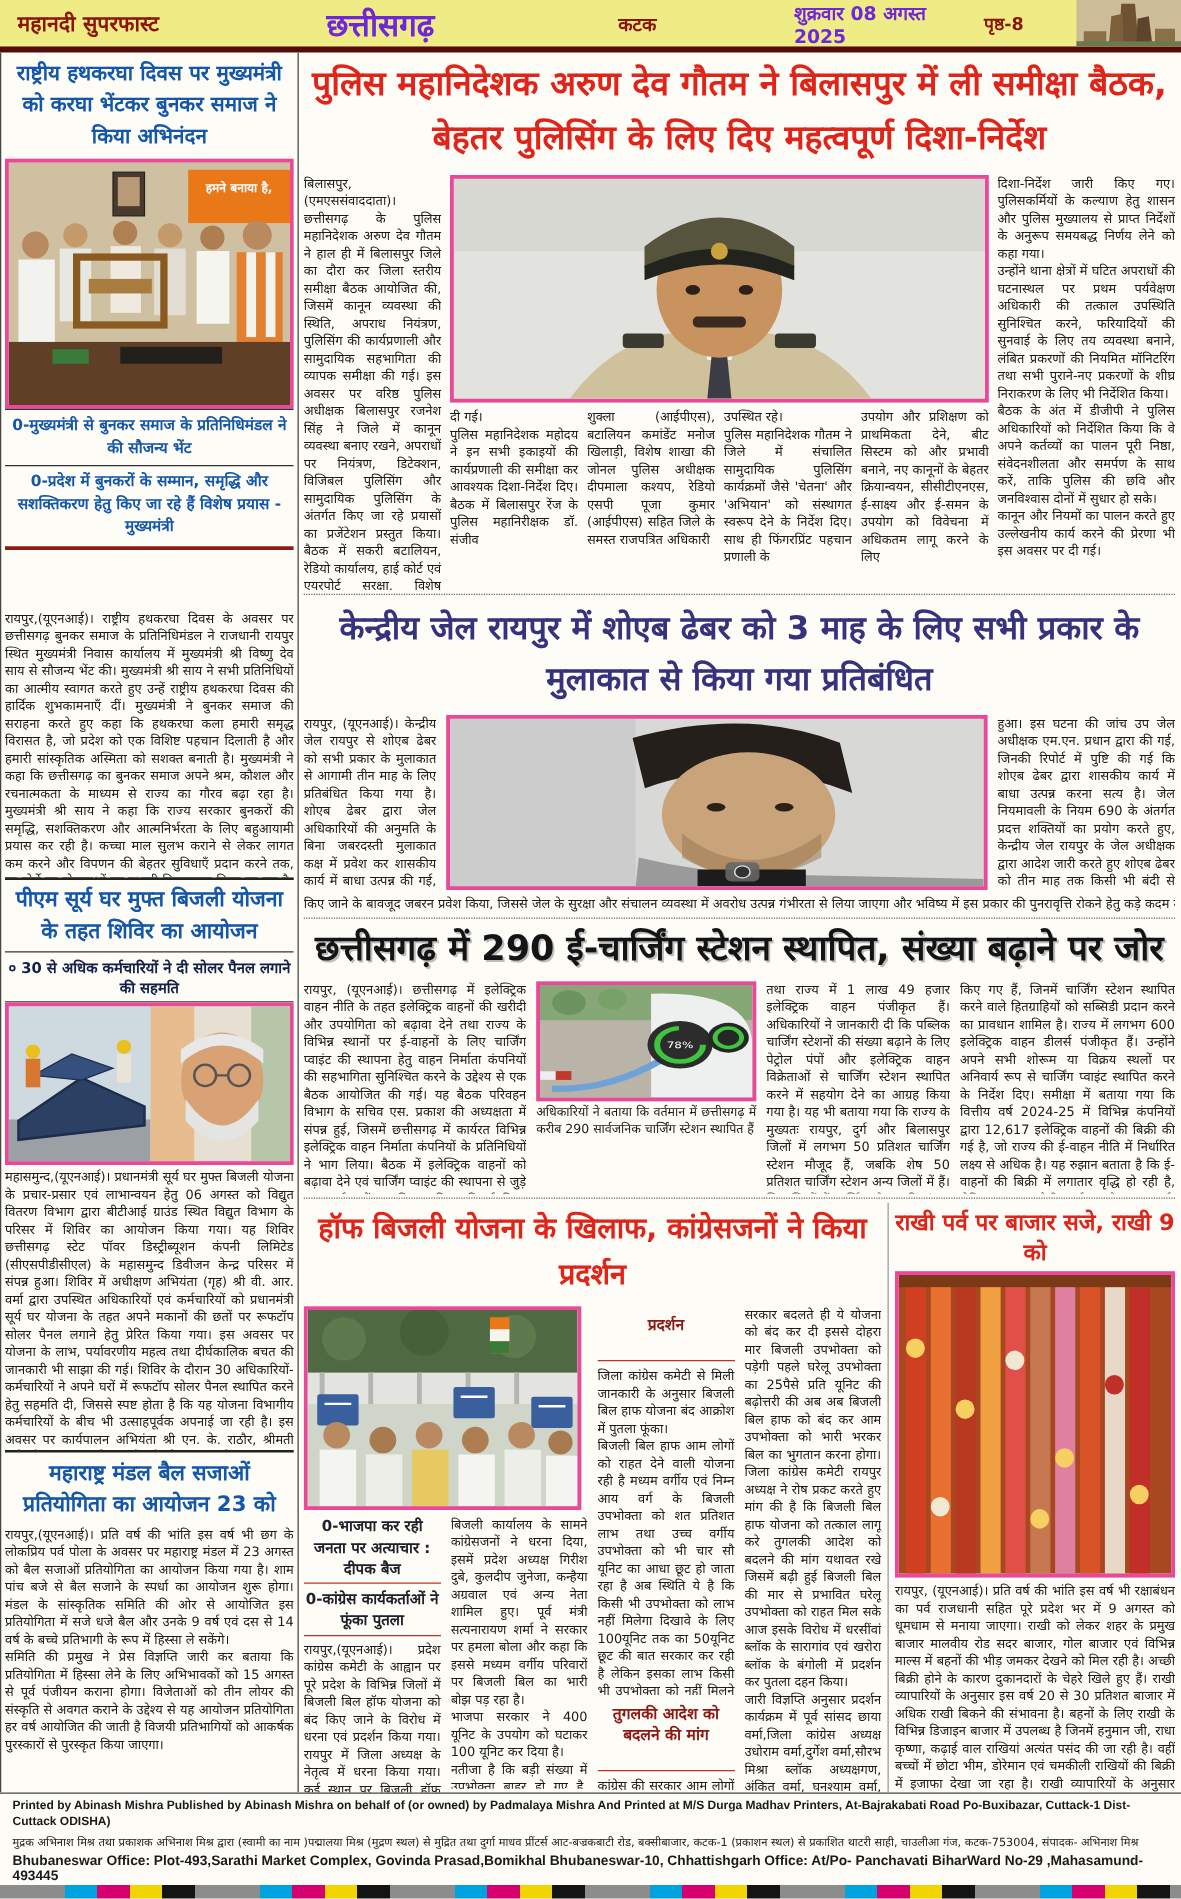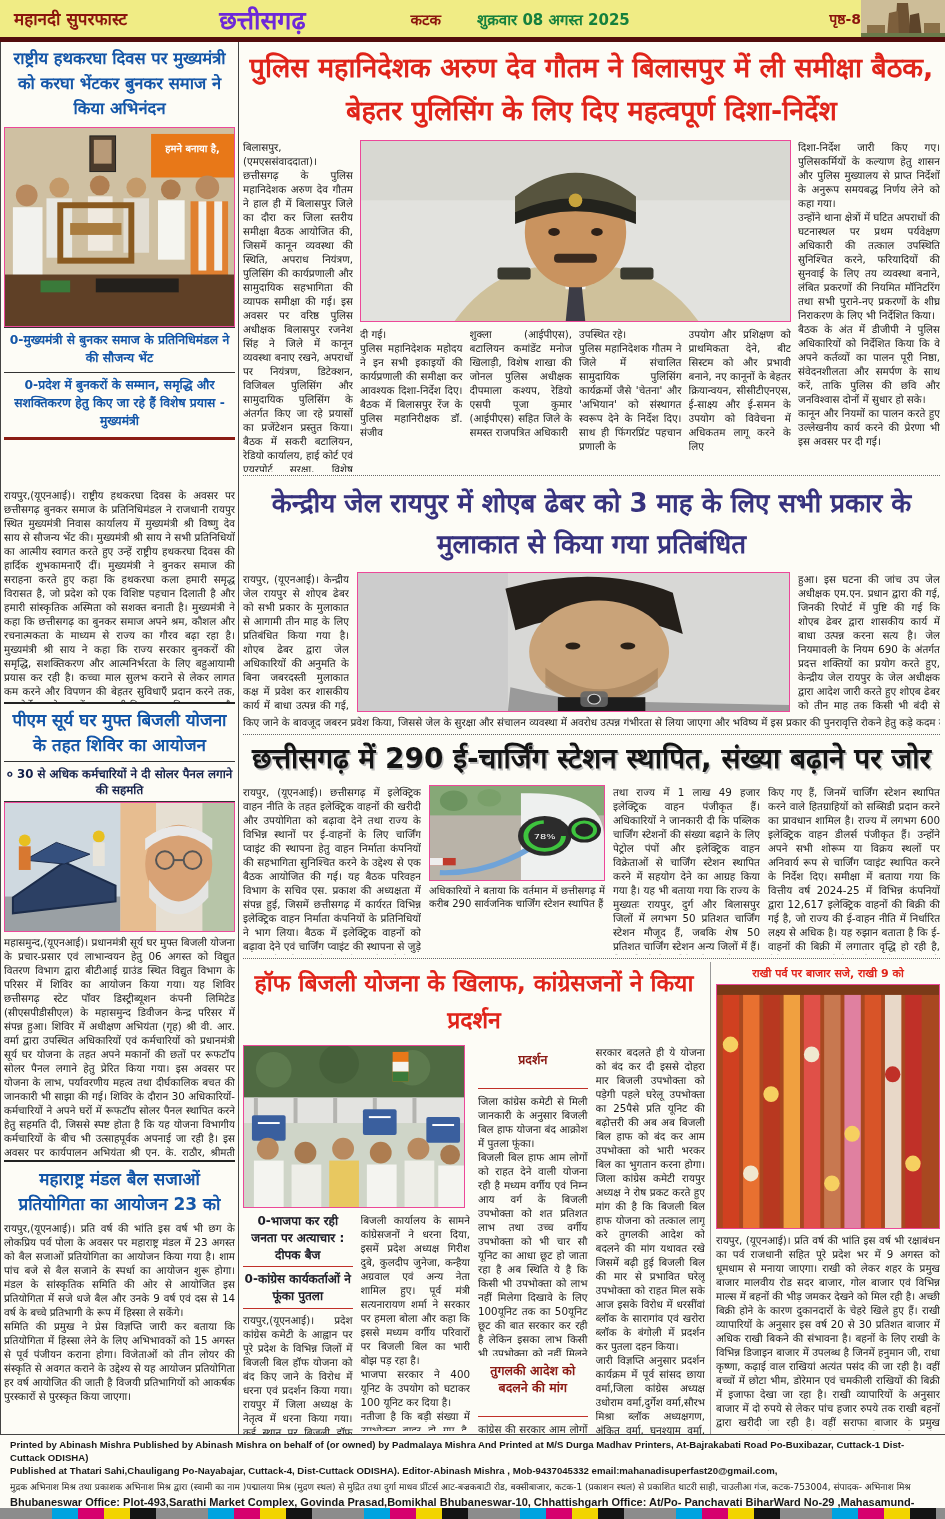--- a/index.html
+++ b/index.html
@@ -3,38 +3,38 @@
 <meta charset="utf-8">
 <style>
   * { margin:0; padding:0; box-sizing:border-box; }
   html,body { background:#d8d8d8; }
   .page {
     position:relative; width:945px; height:1519px; margin:0 auto;
     background:#fdfcf6; overflow:hidden;
     font-family:"DejaVu Sans", sans-serif; color:#1a1a1a;
   }
   
-  .masthead { height:37px; background:#f0ec85; display:flex; align-items:center; position:relative; }
+  .masthead { height:37px; background:#f0ec85; display:flex; align-items:center; position:relative;gap:42px; }
   .mh-brand { color:#8b150d; font-weight:bold; font-size:17px; margin-left:14px; white-space:nowrap; }
   .mh-edition { color:#6d28d9; font-weight:bold; font-size:25px; margin-left:92px; white-space:nowrap; }
   .mh-city { color:#8b150d; font-weight:bold; font-size:15px; margin-left:105px; }
-  .mh-date { color:#15803d; font-weight:bold; font-size:15px; margin-left:36px; }
+  .mh-date { color:#6d28d9; font-weight:bold; font-size:15px; margin-left:68px; }
   .mh-page { color:#8b150d; font-weight:bold; font-size:14px; margin-left:auto; }
   .mh-temple { width:84px; height:37px; flex:0 0 auto; }
   .mh-rule { height:5px; background:#520c0c; }
 
   
   .content { display:flex; height:1392px; overflow:hidden; }
   .left-col { width:239px; flex:0 0 auto; border-left:1px solid #444; border-right:1px solid #444; padding:0 3px; overflow:hidden; }
   .main-col { width:705px; flex:0 0 auto; padding:0 4px; overflow:hidden; }
 
   
   .bodytext { font-size:10.3px; line-height:1.36; text-align:justify; white-space:pre-line; overflow:hidden; }
   .dotline { border-top:1px dotted #666; margin:3px 0; }
-  .photo { border:1px solid #ec4899; display:block; width:100%; background:#ccc; overflow:hidden; }
+  .photo { border:3px solid #ec4899; display:block; width:100%; background:#ccc; overflow:hidden; }
   .photo svg { display:block; width:100%; height:100%; }
 
   
   .l-art { overflow:hidden; }
   .h-blue { color:#1456a8; font-weight:bold; text-align:center; }
   .l-art-a { height:660px; }
   .l-art-a .h-blue { font-size:16.5px; line-height:1.5; padding:5px 1px 6px; }
   .pointrow { color:#1456a8; font-weight:bold; font-size:12.3px; text-align:center; line-height:1.45; padding:4px 2px; border-top:1.5px solid #333; }
   .maroon-rule { height:3px; background:#8b1d14; margin:3px 0 4px; }
   .l-art-a .bodytext { height:300px;margin-top:48px; }
@@ -79,21 +79,21 @@
   .congress { width:468px; flex:0 0 auto; padding-right:5px; border-right:1px solid #999; overflow:hidden; }
   .h-red2 { color:#e0241a; font-weight:bold; font-size:23px; line-height:1.6; text-align:center; padding:3px 0 6px; }
   .cong-body { position:relative; display:flex; gap:8px; height:418px; overflow:hidden; }
   .cong-col { flex:1 1 0; overflow:hidden; }
   .cong-photo { position:absolute; top:0; left:0; width:222px; height:163px; }
   .pad-photo { padding-top:168px; }
   .redcap { font-weight:bold; font-size:12px; line-height:1.4; text-align:center; color:#20202a; border-bottom:1.5px solid #c03028; padding-bottom:3px; margin-bottom:4px; }
   .redsub { font-weight:bold; font-size:12.5px; color:#8b1a14; text-align:center; border-bottom:1.5px solid #c03028; padding:2px 0 20px; margin:4px 0 5px; }
   .boldsub { font-weight:bold; font-size:13px; color:#111; padding-top:4px; }
   .rakhi { flex:1 1 auto; padding-left:5px; overflow:hidden; }
-  .h-red3 { color:#e0241a; font-weight:bold; font-size:11px; text-align:center; padding:3px 0 4px; }
+  .h-red3 { color:#e0241a; font-weight:bold; font-size:18px; text-align:center; padding:3px 0 4px; }
   .rakhi-photo { height:245px; }
   .rakhi-body { height:198px; margin-top:4px; }
 
   
   .footer { border-top:1.5px solid #444; padding:4px 10px 0; position:relative; }
   .f-en { font-family:"Liberation Sans", sans-serif; font-weight:bold; font-size:9.6px; line-height:1.35; }
   .f-hi { font-size:9px; color:#222; padding:2px 0; }
   .f-bold { font-family:"Liberation Sans", sans-serif; font-weight:bold; font-size:11px; padding-top:1px; }
   .bottom-strip { position:absolute; left:0; right:0; bottom:0; height:11px;
     background:repeating-linear-gradient(90deg,#8c8c8c 0 52px,#00a3e0 52px 78px,#d6006e 78px 104px,#f2d400 104px 130px,#141414 130px 156px); }
@@ -392,20 +392,19 @@
           </span>
           <div class="bodytext rakhi-body">रायपुर, (यूएनआई)। प्रति वर्ष की भांति इस वर्ष भी रक्षाबंधन का पर्व राजधानी सहित पूरे प्रदेश भर में 9 अगस्त को धूमधाम से मनाया जाएगा। राखी को लेकर शहर के प्रमुख बाजार मालवीय रोड सदर बाजार, गोल बाजार एवं विभिन्न माल्स में बहनों की भीड़ जमकर देखने को मिल रही है। अच्छी बिक्री होने के कारण दुकानदारों के चेहरे खिले हुए हैं। राखी व्यापारियों के अनुसार इस वर्ष 20 से 30 प्रतिशत बाजार में अधिक राखी बिकने की संभावना है। बहनों के लिए राखी के विभिन्न डिजाइन बाजार में उपलब्ध है जिनमें हनुमान जी, राधा कृष्णा, कढ़ाई वाल राखियां अत्यंत पसंद की जा रही है। वहीं बच्चों में छोटा भीम, डोरेमान एवं चमकीली राखियों की बिक्री में इजाफा देखा जा रहा है। राखी व्यापारियों के अनुसार बाजार में दो रुपये से लेकर पांच हजार रुपये तक राखी बहनों द्वारा खरीदी जा रही है। वहीं सराफा बाजार के प्रमुख व्यावसायी शांति लाल बड़रिया के अनुसार सिल्वर राखियां डेढ़ सौ रुपये से दो हजार रुपये तक तथा गोल्डन राखियां 550 रुपये से 3 हजार रुपये के मध्य खरीदी जा रही है। राखी के चलते शहर में शाम होते ही बहन खरीददारी के लिए निकल जाती है।</div>
         </section>
       </div>
 
     </main>
   </div>
 
   <footer class="footer">
     <div class="f-en">Printed by Abinash Mishra Published by Abinash Mishra on behalf of (or owned) by Padmalaya Mishra And Printed at M/S Durga Madhav Printers, At-Bajrakabati Road Po-Buxibazar, Cuttack-1 Dist-Cuttack ODISHA)</div>
-    <div class="f-en">Published at Thatari Sahi,Chauligang Po-Nayabajar, Cuttack-4, Dist-Cuttack ODISHA). Editor-Abinash Mishra , Mob-9437045332 email:mahanadisuperfast20@gmail.com,</div>
     <div class="f-hi">मुद्रक अभिनाश मिश्र तथा प्रकाशक अभिनाश मिश्र द्वारा (स्वामी का नाम )पद्मालया मिश्र (मुद्रण स्थल) से मुद्रित तथा दुर्गा माधव प्रींटर्स आट-बज्रकबाटी रोड, बक्सीबाजार, कटक-1 (प्रकाशन स्थल) से प्रकाशित थाटरी साही, चाउलीआ गंज, कटक-753004, संपादक- अभिनाश मिश्र</div>
     <div class="f-bold">Bhubaneswar Office: Plot-493,Sarathi Market Complex, Govinda Prasad,Bomikhal Bhubaneswar-10, Chhattishgarh Office: At/Po- Panchavati BiharWard No-29 ,Mahasamund-493445</div>
 
   </footer>
   <div class="bottom-strip"></div>
 
 </div>
 
 </body></html>

